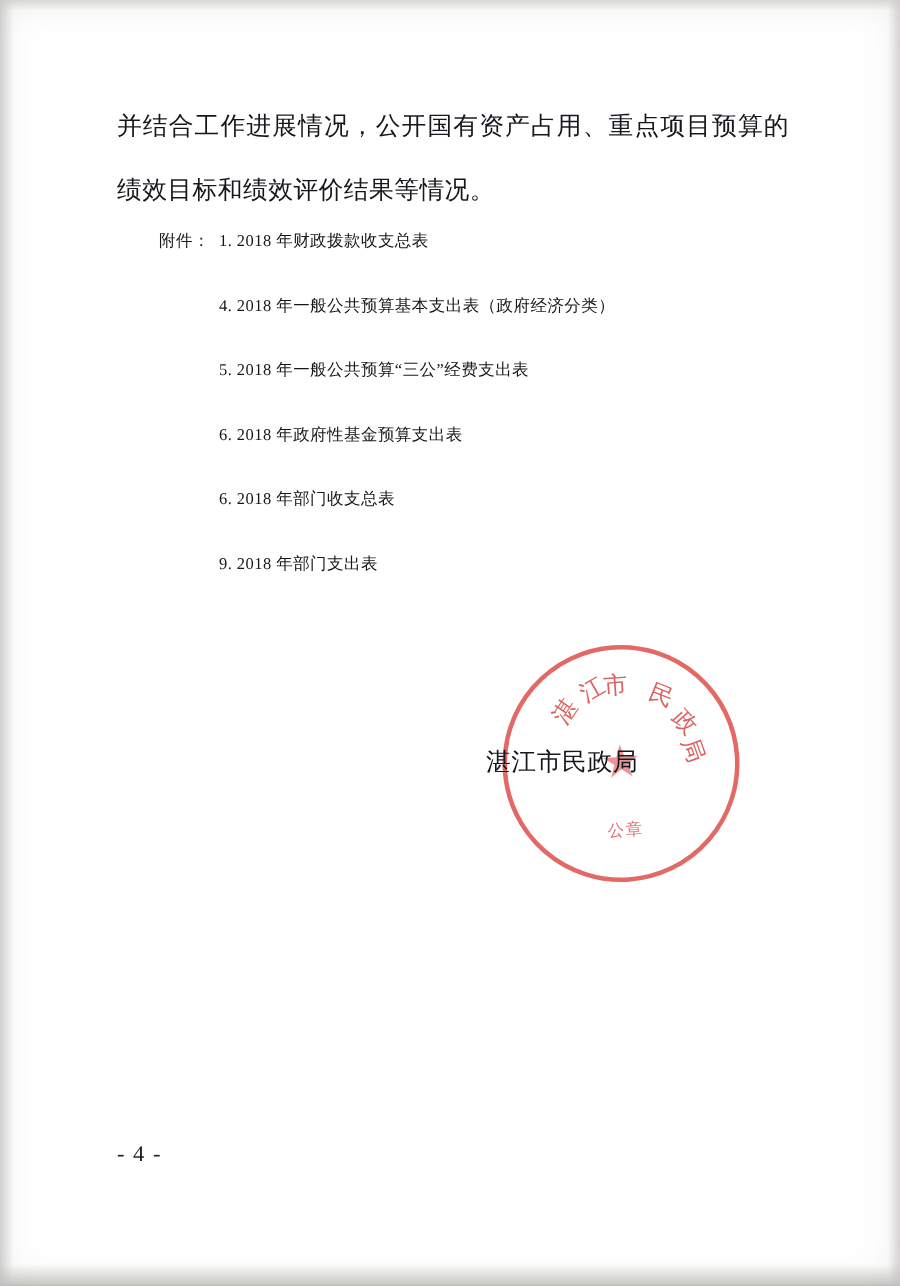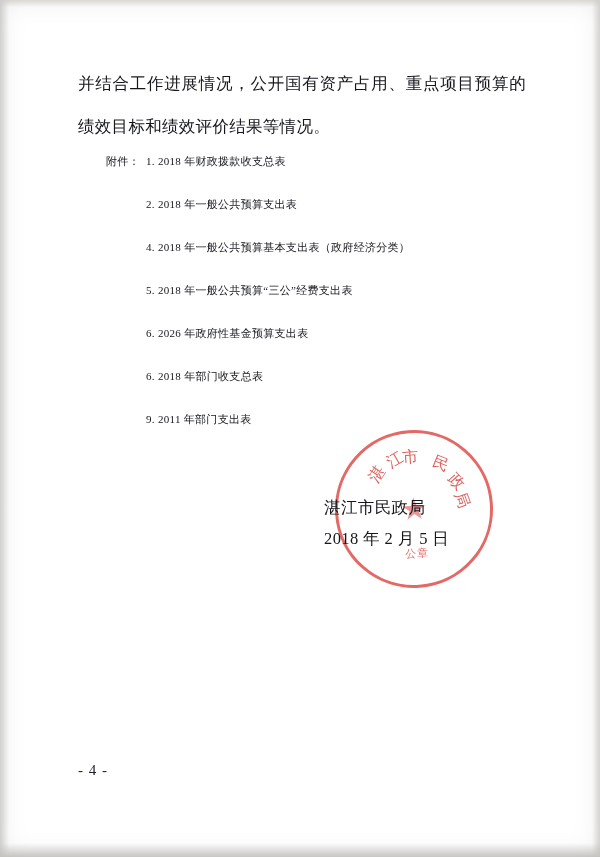--- a/index.html
+++ b/index.html
@@ -181,57 +181,52 @@
     <p>并结合工作进展情况，公开国有资产占用、重点项目预算的绩效目标和绩效评价结果等情况。</p>
   </div>
 
   <div class="attach-block">
     <div class="attach-row">
       <span class="attach-label">附件：</span>
       <span class="attach-item">1. 2018 年财政拨款收支总表</span>
     </div>
     <div class="attach-row cont">
       <span class="attach-label">附件：</span>
-      <span class="attach-item">2. 2018 年一般公共预算支出表</span>
-    </div>
-    <div class="attach-row cont">
-      <span class="attach-label">附件：</span>
       <span class="attach-item">4. 2018 年一般公共预算基本支出表（政府经济分类）</span>
     </div>
     <div class="attach-row cont">
       <span class="attach-label">附件：</span>
       <span class="attach-item">5. 2018 年一般公共预算“三公”经费支出表</span>
     </div>
     <div class="attach-row cont">
       <span class="attach-label">附件：</span>
-      <span class="attach-item">6. 2026 年政府性基金预算支出表</span>
+      <span class="attach-item">6. 2018 年政府性基金预算支出表</span>
     </div>
     <div class="attach-row cont">
       <span class="attach-label">附件：</span>
       <span class="attach-item">6. 2018 年部门收支总表</span>
     </div>
     <div class="attach-row cont">
       <span class="attach-label">附件：</span>
-      <span class="attach-item">9. 2011 年部门支出表</span>
+      <span class="attach-item">9. 2018 年部门支出表</span>
     </div>
   </div>
 
   <div class="seal">
     <div class="seal-text">
       <span style="transform: rotate(-52deg) translate(0,-60px) rotate(0deg);">湛</span>
       <span style="transform: rotate(-26deg) translate(0,-62px) rotate(0deg);">江</span>
       <span style="transform: rotate(0deg) translate(-8px,-62px);">市</span>
       <span style="transform: rotate(26deg) translate(0,-62px);">民</span>
       <span style="transform: rotate(52deg) translate(0,-60px);">政</span>
       <span style="transform: rotate(74deg) translate(0,-58px);">局</span>
     </div>
     <div class="star">★</div>
     <div class="seal-sub">公章</div>
   </div>
 
   <div class="signature">
     <div class="sig-line">湛江市民政局</div>
-    <div class="sig-line">2018 年 2 月 5 日</div>
   </div>
 
   <div class="page-number">- 4 -</div>
 
 </div>
 
 </body></html>

